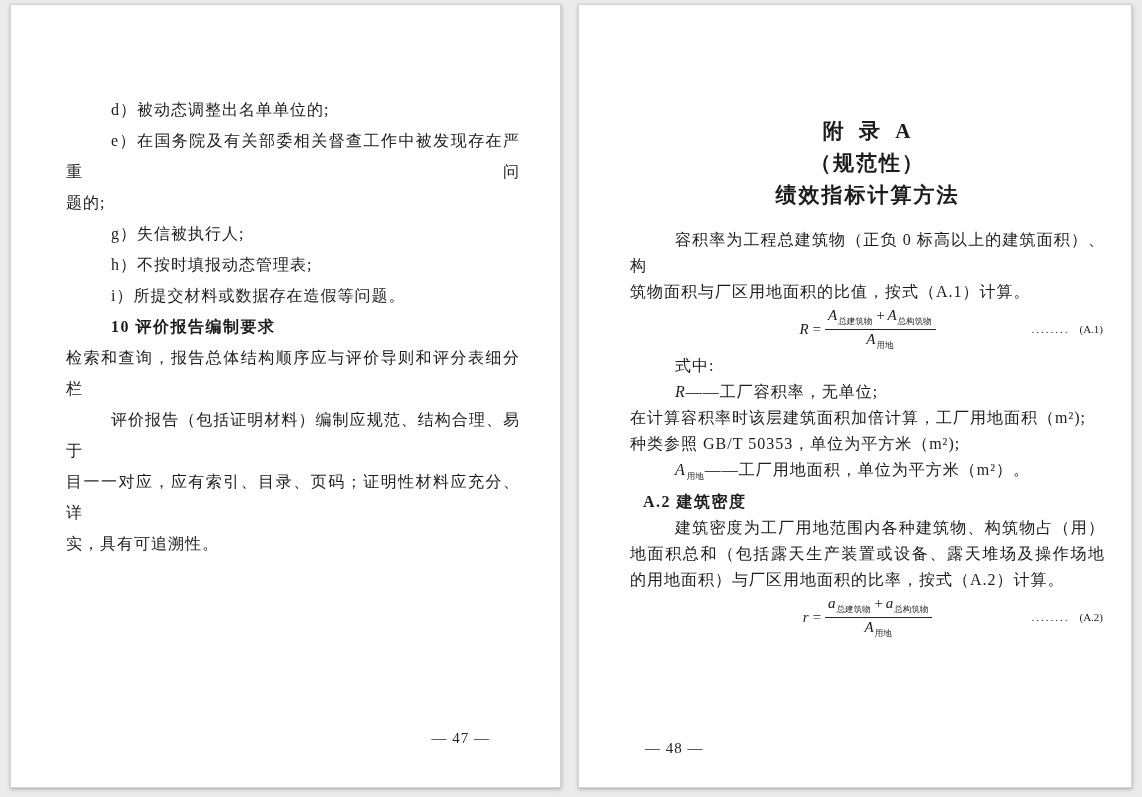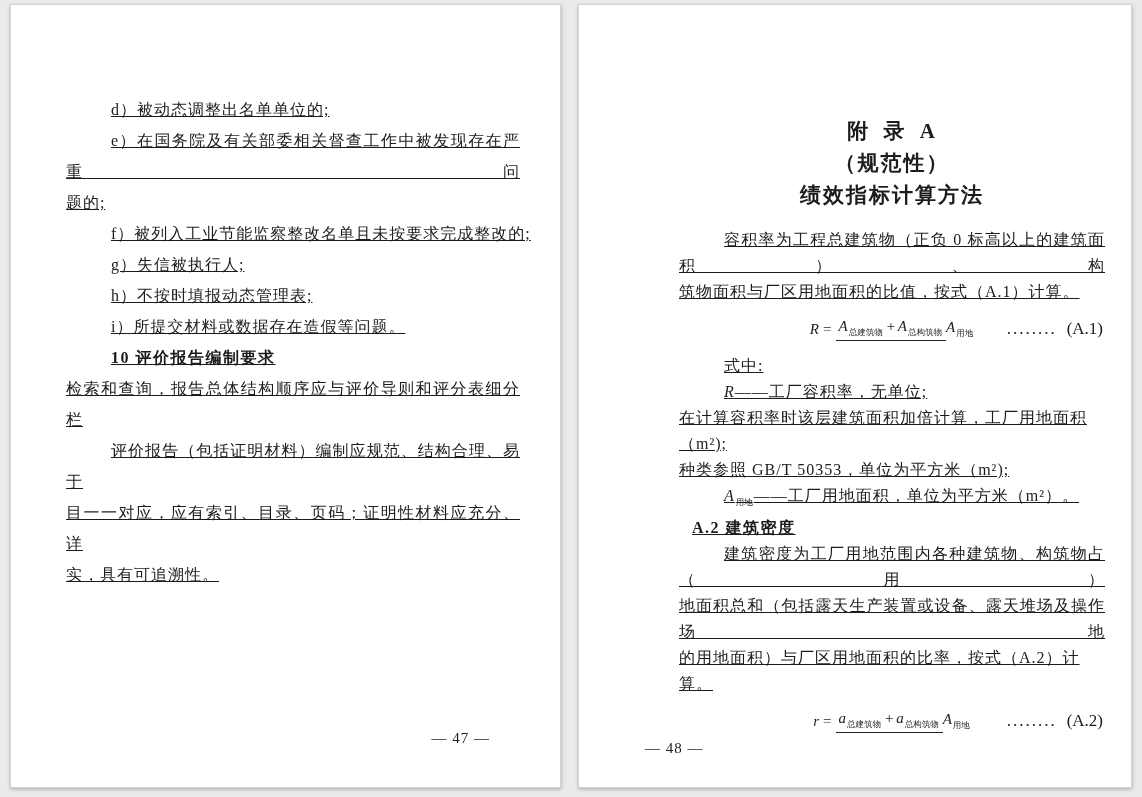--- a/index.html
+++ b/index.html
@@ -18,27 +18,26 @@
     background:#ffffff;
     border:1px solid #d4d4d4;
     box-shadow:0 1px 3px rgba(0,0,0,.18), 1px 2px 5px rgba(0,0,0,.10);
     box-sizing:border-box;
   }
   .page-left{ left:10px;  width:551px; }
   .page-right{ left:578px; width:554px; }
 
   .content{ position:relative; box-sizing:border-box; height:100%; }
   .page-left  .content{ padding:89px 40px 0 55px; }
-  .page-right .content{ padding:110px 26px 0 100px; }
+  .page-right .content{ padding:110px 26px 0 51px; }
 
   .line{
     font-size:16px;
     letter-spacing:1px;
     white-space:nowrap;
-    text-decoration:underline;
   }
   .page-left  .line{ line-height:31px; }
   .page-right .line{ line-height:26px; white-space:normal; }
 
   .ind{ text-indent:45px; }
   .bold{ font-weight:bold; letter-spacing:1.5px; }
   .jst{ white-space:normal; text-align:justify; text-align-last:justify; }
 
   
   .apdx-title{
@@ -62,35 +61,35 @@
     align-items:center;
     justify-content:center;
     font-size:15px;
   }
   .it{
     font-family:"Liberation Serif", serif;
     font-style:italic;
   }
   .eq{ display:inline-flex; align-items:center; }
   .eqs{ padding:0 4px; }
-  .frac{ display:inline-flex; flex-direction:row; text-align:center; vertical-align:middle; }
+  .frac{ display:inline-flex; flex-direction:column; text-align:center; vertical-align:middle; }
   .frac .num{ display:block; border-bottom:1px solid #222; padding:0 3px 1px; }
   .frac .den{ display:block; padding-top:1px; }
   sub.vsub{
     font-size:8.5px;
     letter-spacing:0;
     vertical-align:-4px;
     margin:0 1px;
   }
   .fop{ padding:0 2px; }
   .ftag{
     position:absolute;
     right:2px; top:50%;
     transform:translateY(-50%);
-    font-size:17px;
+    font-size:11px;
     white-space:nowrap;
     margin-left:28px;
   }
   .dots{ letter-spacing:2px; margin-right:10px; }
 
   .pagenum{
     position:absolute;
     font-size:15px;
     letter-spacing:1px;
     color:#222;
@@ -101,21 +100,20 @@
 </head>
 <body>
 
 <div>
 
   <div class="page page-left">
     <div class="content">
       <div class="line ind">d）被动态调整出名单单位的;</div>
       <div class="line ind jst">e）在国务院及有关部委相关督查工作中被发现存在严重问</div>
       <div class="line">题的;</div>
-      <div class="line ind">f）被列入工业节能监察整改名单且未按要求完成整改的;</div>
       <div class="line ind">g）失信被执行人;</div>
       <div class="line ind">h）不按时填报动态管理表;</div>
       <div class="line ind">i）所提交材料或数据存在造假等问题。</div>
       <div class="line ind bold">10 评价报告编制要求</div>
       <div class="line jst">检索和查询，报告总体结构顺序应与评价导则和评分表细分栏</div>
       <div class="line ind jst">评价报告（包括证明材料）编制应规范、结构合理、易于</div>
       <div class="line jst">目一一对应，应有索引、目录、页码；证明性材料应充分、详</div>
       <div class="line">实，具有可追溯性。</div>
     </div>
     <div class="pagenum">— 47 —</div>

